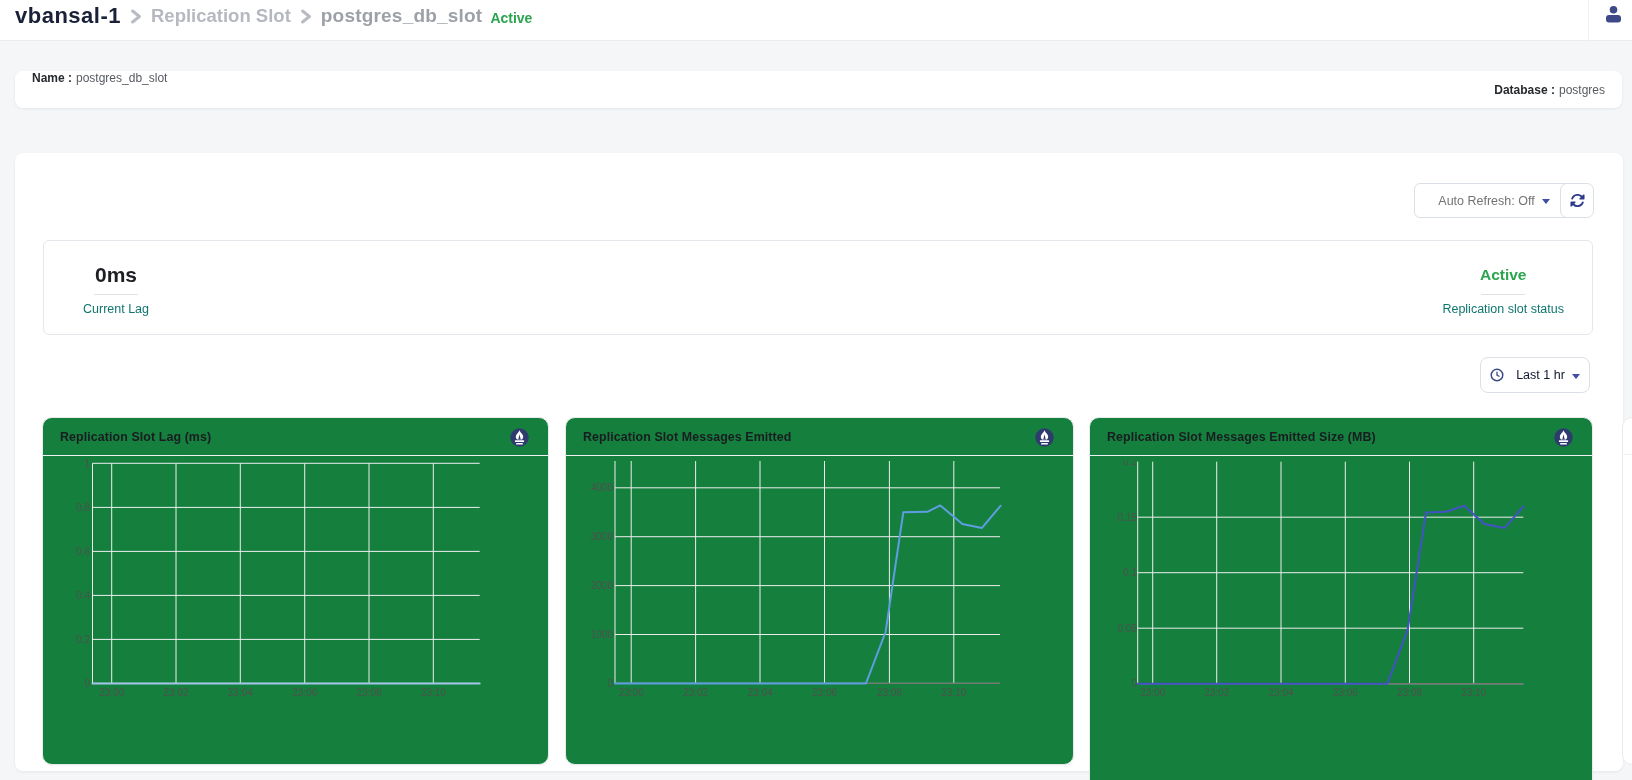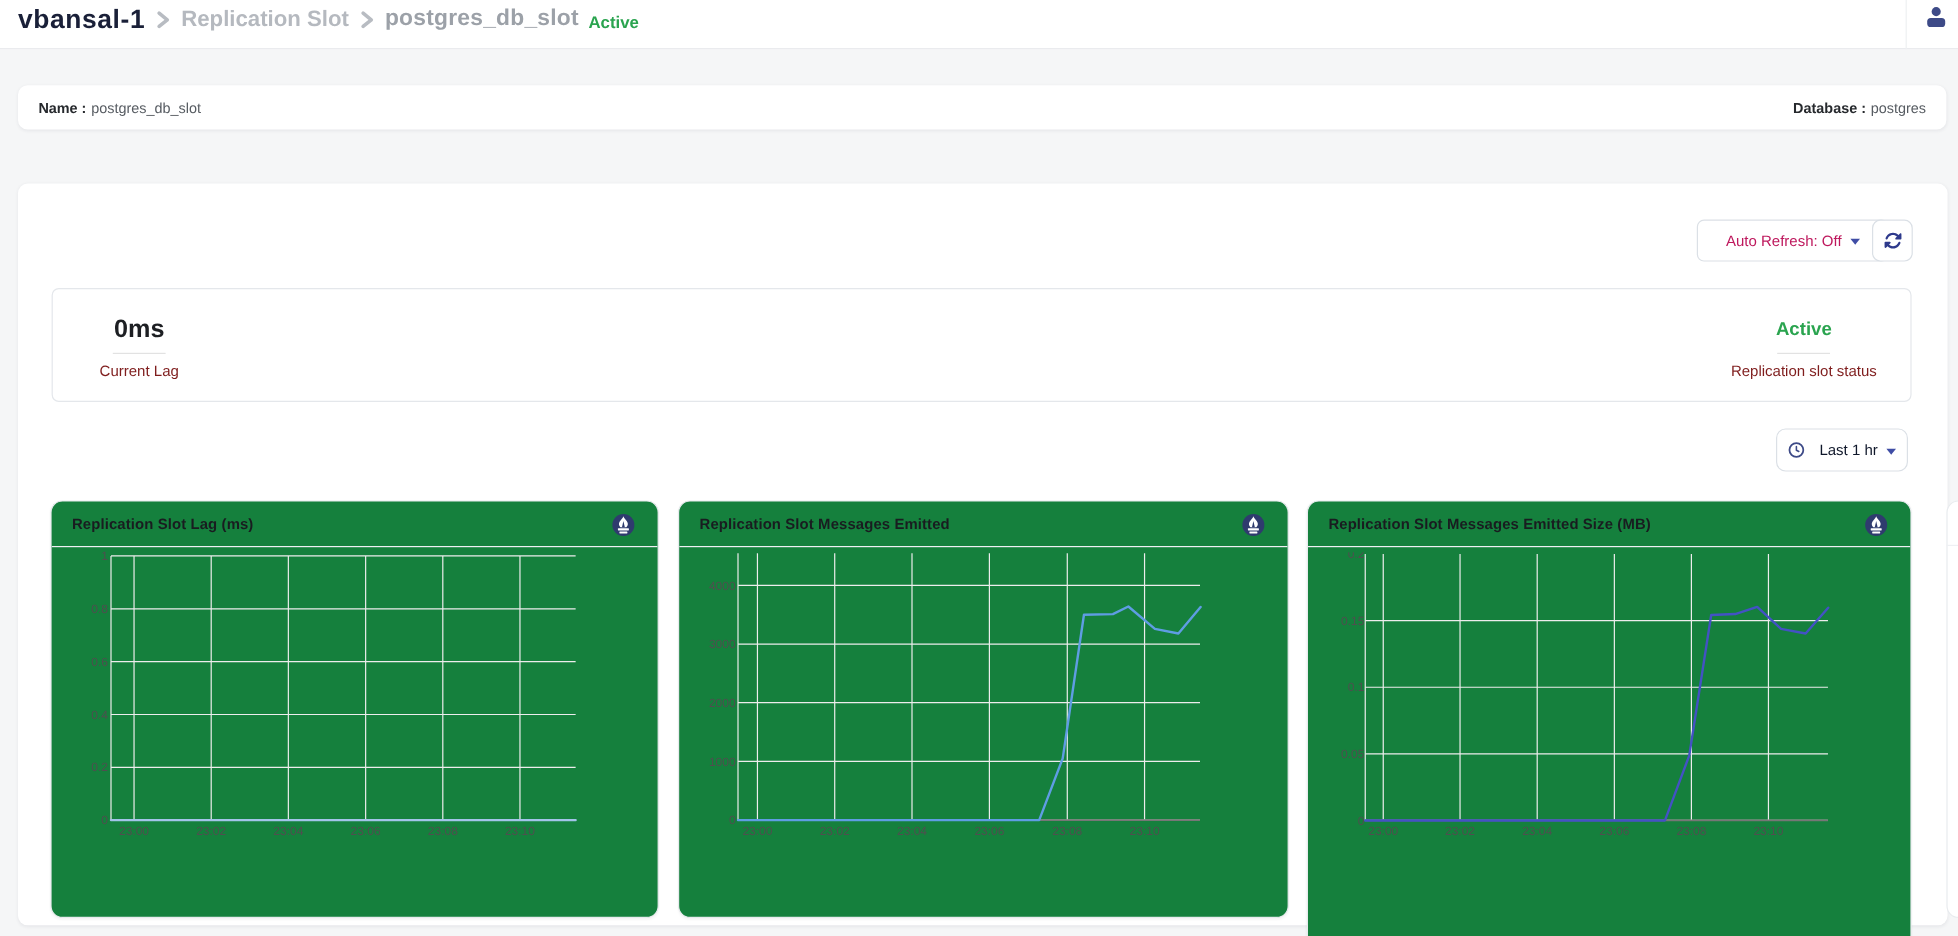--- a/index.html
+++ b/index.html
@@ -4,34 +4,34 @@
 * { margin:0; padding:0; box-sizing:border-box; }
 html,body { width:1632px; height:780px; background:#f5f6f7; font-family:"Liberation Sans",sans-serif; overflow:hidden; position:relative; }
 .header { position:absolute; left:0; top:0; width:1632px; height:41px; background:#fff; border-bottom:1px solid #eaebee; }
 .bc { position:absolute; left:15px; top:0; height:32px; display:flex; align-items:center; }
 .bc .root { font-size:22px; font-weight:bold; color:#1a2038; letter-spacing:0.5px; }
 .chev { margin:0 9px; }
 .bc .g1 { font-size:18.5px; font-weight:bold; color:#b5b9bf; }
 .bc .g2 { font-size:19px; font-weight:bold; color:#9ca1a8; letter-spacing:0.2px; }
 .bc .act { font-size:14px; font-weight:bold; color:#2aa44f; margin-left:8px; margin-top:4px; }
 .namecard { position:absolute; left:15px; top:71px; width:1607px; height:37px; background:#fff; border-radius:8px; box-shadow:0 1px 3px rgba(25,30,60,.07); }
-.namecard .l { position:absolute; left:17px; top:0; height:37px; display:flex; align-items:center; font-size:12px; color:#565b61; }
+.namecard .l { position:absolute; left:17px; top:0; height:37px; display:flex; font-size:12px; color:#565b61; }
 .namecard .r { position:absolute; right:17px; top:0; height:37px; display:flex; align-items:center; font-size:12px; color:#565b61; }
 .namecard b { color:#26292d; margin-right:4px; }
 .outer { position:absolute; left:15px; top:153px; width:1608px; height:618px; background:#fff; border-radius:8px; box-shadow:0 1px 3px rgba(25,30,60,.07); }
 .btn { position:absolute; background:#fff; border:1px solid #dbe0e6; border-radius:6px; display:flex; align-items:center; justify-content:center; }
-.autoref { left:1399px; top:30px; width:160px; height:35px; font-size:12.5px; color:#be185d; }
+.autoref { left:1399px; top:30px; width:160px; height:35px; font-size:12.5px; color:#737373; }
 .refbtn { left:1545px; top:30px; width:34px; height:35px; border-radius:7px; }
 .caret { width:0; height:0; border-left:4.5px solid transparent; border-right:4.5px solid transparent; border-top:5px solid #3f4da5; margin-left:7px; margin-top:2px; }
 .stats { position:absolute; left:28px; top:87px; width:1550px; height:95px; border:1px solid #e4e7eb; border-radius:6px; background:#fff; display:flex; justify-content:space-between; padding:0 28px; }
 .stat { display:flex; flex-direction:column; align-items:center; justify-content:center; margin-top:4px;margin-left:11px; }
 .stat .v { font-size:21px; font-weight:bold; color:#1d1f23; line-height:23px; }
 .stat .v.green { font-size:15.5px; color:#2aa44f; line-height:23px; }
 .stat .hr { width:44px; height:1px; background:#e2e2e2; margin:8px 0 7px 0; }
-.stat .l { font-size:12.5px; color:#7f1d1d; }
+.stat .l { font-size:12.5px; color:#0f766e; }
 .lastbtn { position:absolute; left:1465px; top:204px; width:110px; height:36px; border:1px solid #dbe0e6; border-radius:8px; background:#fff; display:flex; align-items:center; justify-content:center; font-size:12.5px; color:#0f172a; }
 .ccard { position:absolute; background:#15803d; border:1px solid #e8ebee; border-radius:10px; box-shadow:0 1px 2px rgba(0,0,0,.04); overflow:hidden; }
 .ctitle { position:absolute; left:17px; top:12px; font-size:12.4px; font-weight:bold; color:#191c20; letter-spacing:0.1px; }
 .cdiv { position:absolute; left:0; top:37px; width:100%; height:1px; background:#eef0f3; }
 .sliver { position:absolute; left:1622px; top:417px; width:20px; height:348px; background:#fff; border:1px solid #e8ebee; border-radius:10px 0 0 10px; }
 .sliverdiv { position:absolute; left:1622px; top:454px; width:10px; height:1px; background:#eef0f3; }
 </style></head>
 <body>
 <div class="header">
   <div class="bc">

